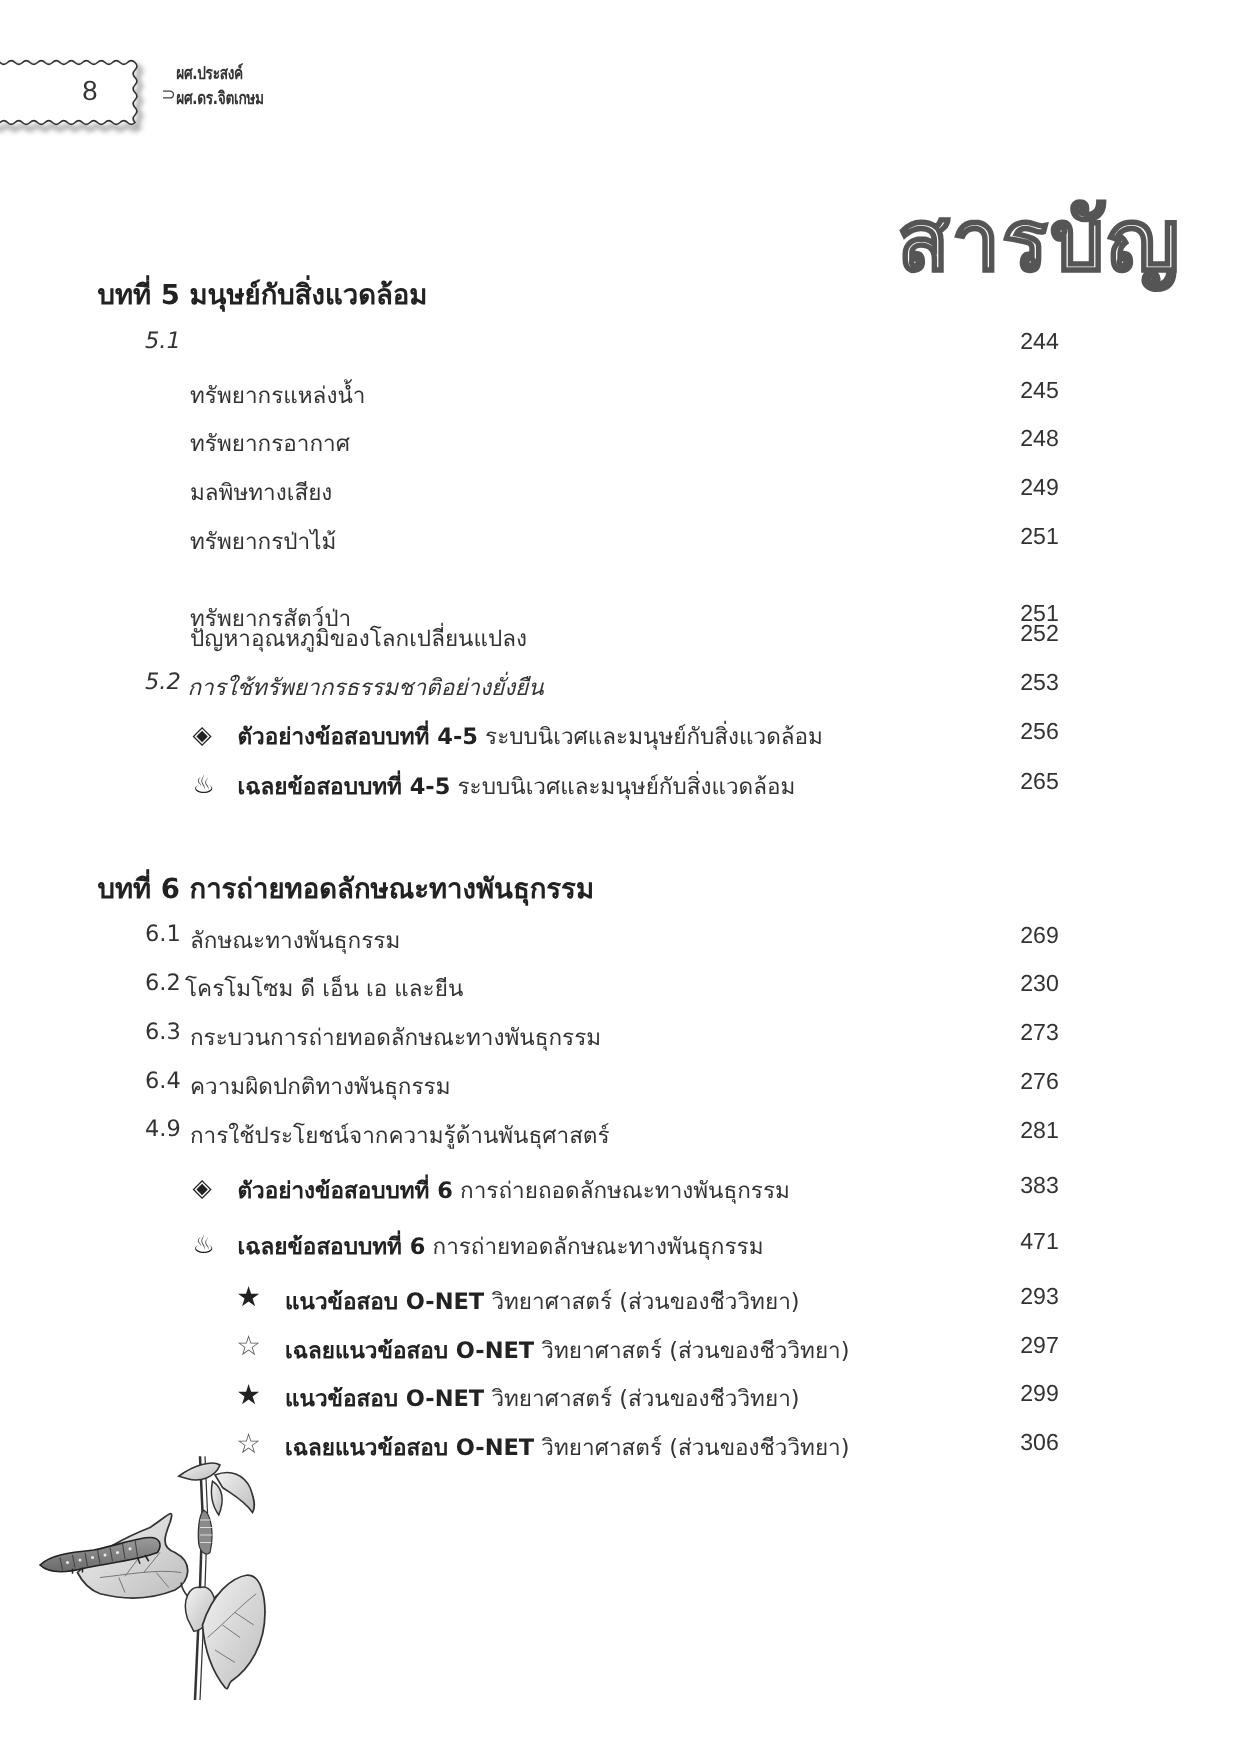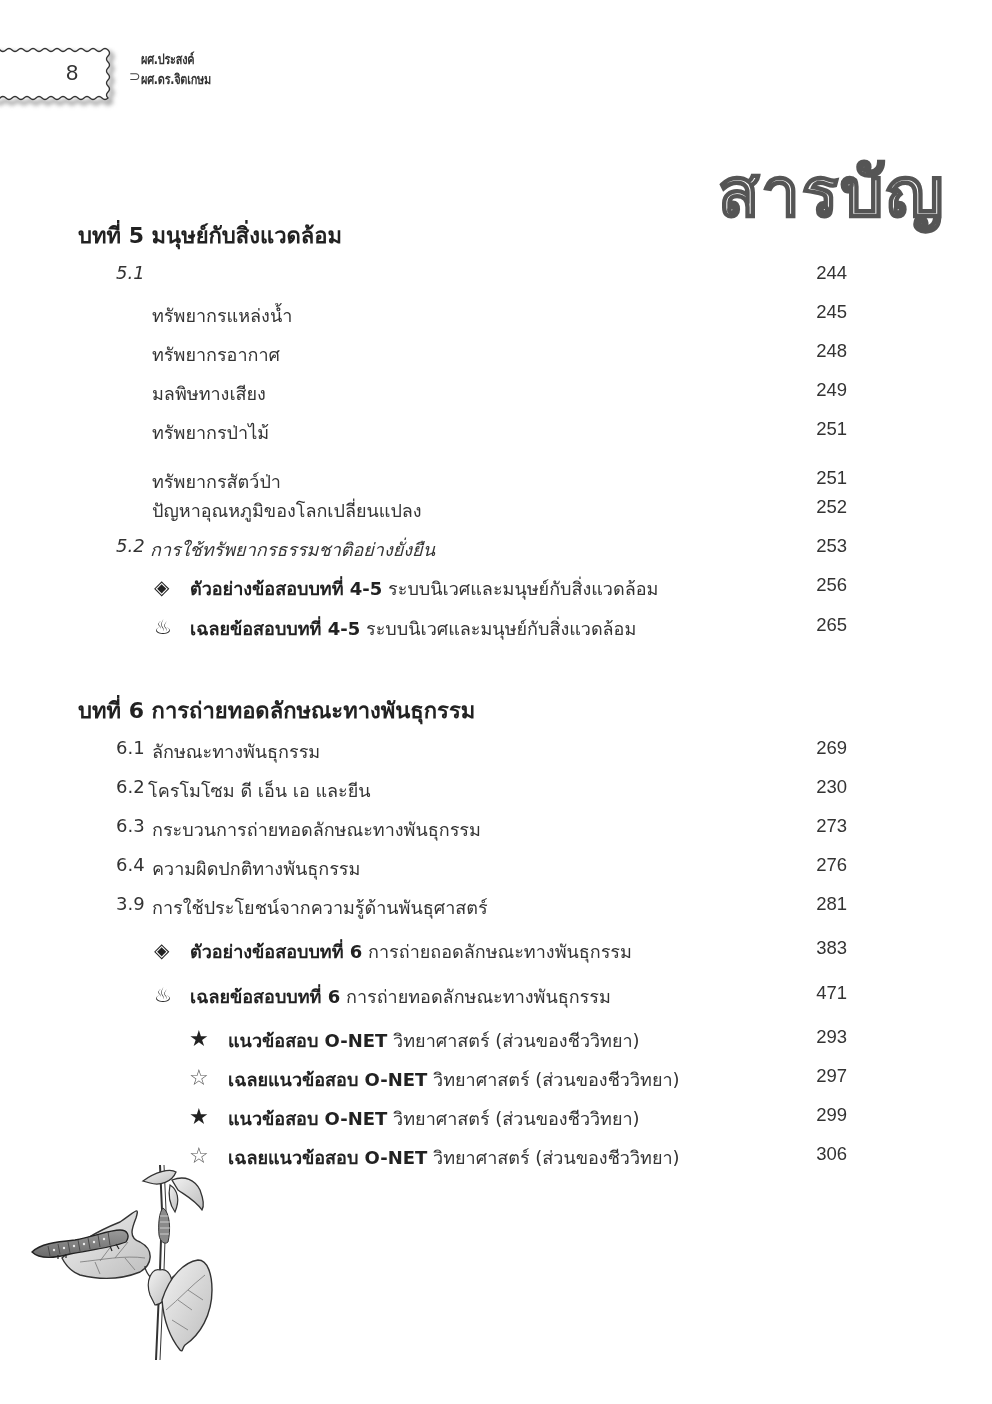--- a/index.html
+++ b/index.html
@@ -104,21 +104,21 @@
   <span class="page">248</span>
 </div>
 <div class="row" style="top:379px;">
   <span class="label" style="left:152px;">มลพิษทางเสียง</span>
   <span class="page">249</span>
 </div>
 <div class="row" style="top:418px;">
   <span class="label" style="left:152px;">ทรัพยากรป่าไม้</span>
   <span class="page">251</span>
 </div>
-<div class="row" style="top:467px;">
+<div class="row" style="top:480px;">
   <span class="label" style="left:152px;">ทรัพยากรสัตว์ป่า</span>
   <span class="page">251</span>
 </div>
 <div class="row" style="top:496px;">
   <span class="label" style="left:152px;">ปัญหาอุณหภูมิของโลกเปลี่ยนแปลง</span>
   <span class="page">252</span>
 </div>
 <div class="row italic" style="top:535px;">
   <span class="num" style="left:116px;">5.2</span>
   <span class="label" style="left:150px;">การใช้ทรัพยากรธรรมชาติอย่างยั่งยืน</span>
@@ -151,21 +151,21 @@
   <span class="num" style="left:116px;">6.3</span>
   <span class="label" style="left:152px;">กระบวนการถ่ายทอดลักษณะทางพันธุกรรม</span>
   <span class="page">273</span>
 </div>
 <div class="row" style="top:854px;">
   <span class="num" style="left:116px;">6.4</span>
   <span class="label" style="left:152px;">ความผิดปกติทางพันธุกรรม</span>
   <span class="page">276</span>
 </div>
 <div class="row" style="top:893px;">
-  <span class="num" style="left:116px;">3.9</span>
+  <span class="num" style="left:116px;">4.9</span>
   <span class="label" style="left:152px;">การใช้ประโยชน์จากความรู้ด้านพันธุศาสตร์</span>
   <span class="page">281</span>
 </div>
 <div class="row" style="top:937px;">
   <span class="sym" style="left:154px; top:3px;">◈</span>
   <span class="label" style="left:190px;"><b>ตัวอย่างข้อสอบบทที่ 6</b> <span>การถ่ายถอดลักษณะทางพันธุกรรม</span></span>
   <span class="page">383</span>
 </div>
 <div class="row" style="top:982px;">
   <span class="sym" style="left:154px; top:3px;">♨</span>

